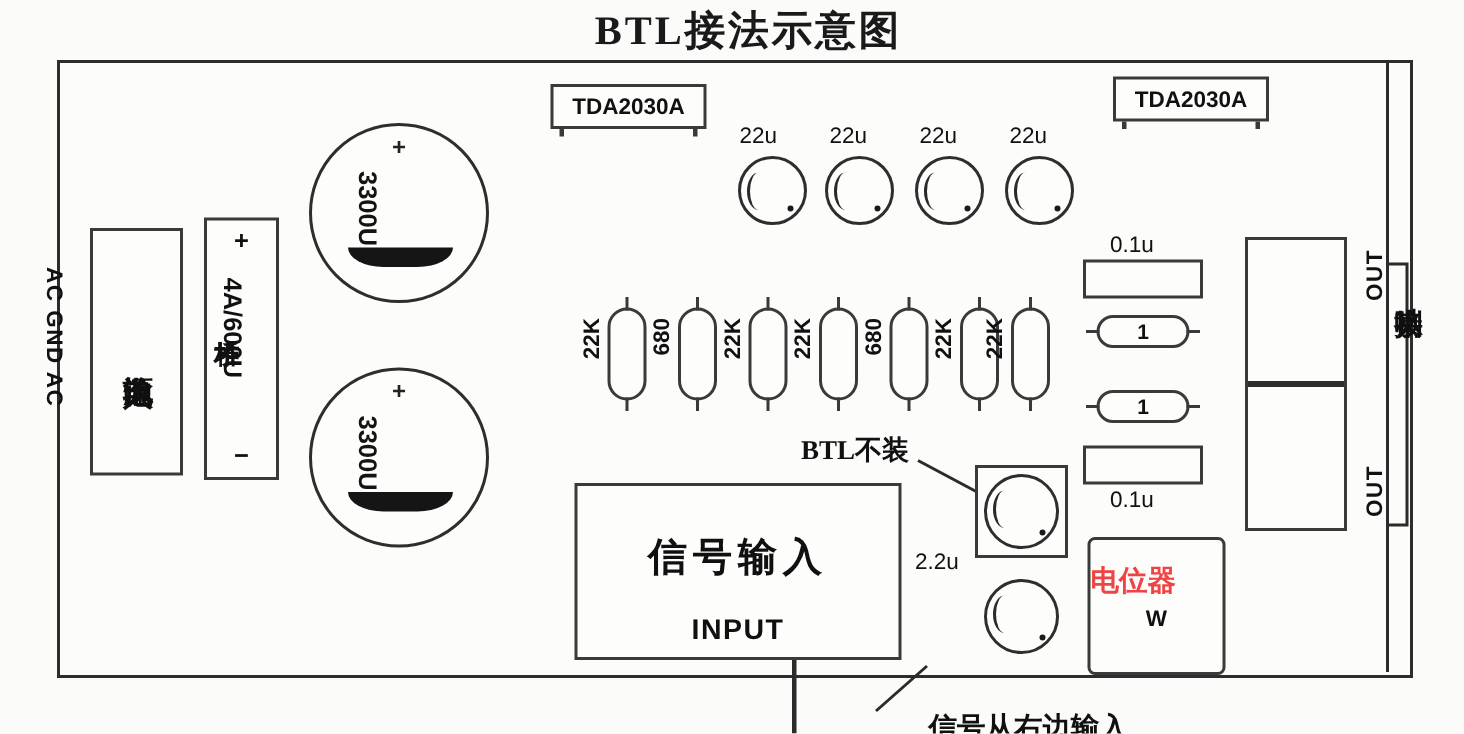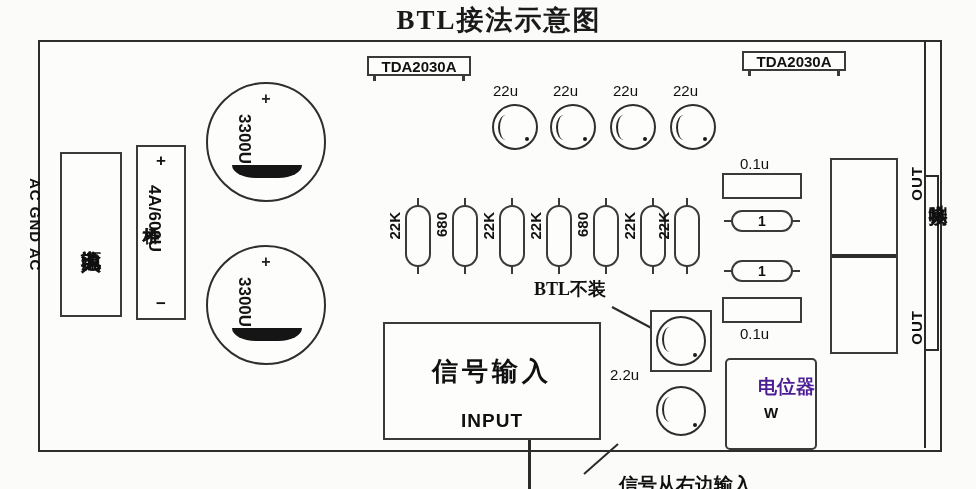--- a/index.html
+++ b/index.html
@@ -111,21 +111,21 @@
     font-size:17px;font-weight:bold;color:#141414;
   }
   .bigcap .band{
     position:absolute;left:24px;bottom:22px;width:70px;height:13px;
     background:#151515;
     border-radius:0 0 40px 40px / 0 0 22px 22px;
   }
 
   
   .tda{
-    height:20px;
+    height:30px;
     display:flex;align-items:center;justify-content:center;
     font-size:15px;font-weight:bold;letter-spacing:0px;
     border:2.5px solid #3a3a3a;background:#fdfdfc;box-sizing:border-box;
   }
   .tda-legs{
     position:absolute;left:6px;right:6px;bottom:-5px;height:5px;
     border-left:3px solid #3a3a3a;border-right:3px solid #3a3a3a;
   }
 
   
@@ -195,33 +195,33 @@
     font-family:"Liberation Serif", serif;
     font-weight:bold;font-size:26px;letter-spacing:4px;color:#101010;
   }
   #input-en{
     position:absolute;left:0;right:0;bottom:6px;text-align:center;
     font-size:19px;font-weight:bold;letter-spacing:1px;color:#101010;
   }
 
   
   #btl-note{
-    left:534px;top:277px;
+    left:534px;top:288px;
     font-family:"Liberation Serif", serif;
     font-weight:bold;font-size:18px;color:#111;white-space:nowrap;
   }
 
   
   #pot-box{
     left:725px;top:358px;width:92px;height:92px;
     border-radius:5px;
   }
   #pot-cn{
-    position:absolute;left:0;right:0;top:14px;text-align:right;
-    font-family:"Liberation Serif", serif;font-weight:bold;font-size:19px;color:#4c1d95;
+    position:absolute;left:0;right:0;top:14px;text-align:left;
+    font-family:"Liberation Serif", serif;font-weight:bold;font-size:19px;color:#ef4444;
   }
   #pot-sym{
     position:absolute;left:0;right:0;top:44px;text-align:center;
     font-size:15px;font-weight:bold;color:#101010;
   }
 
   
   #out-term{
     left:830px;top:158px;width:68px;height:196px;
   }

